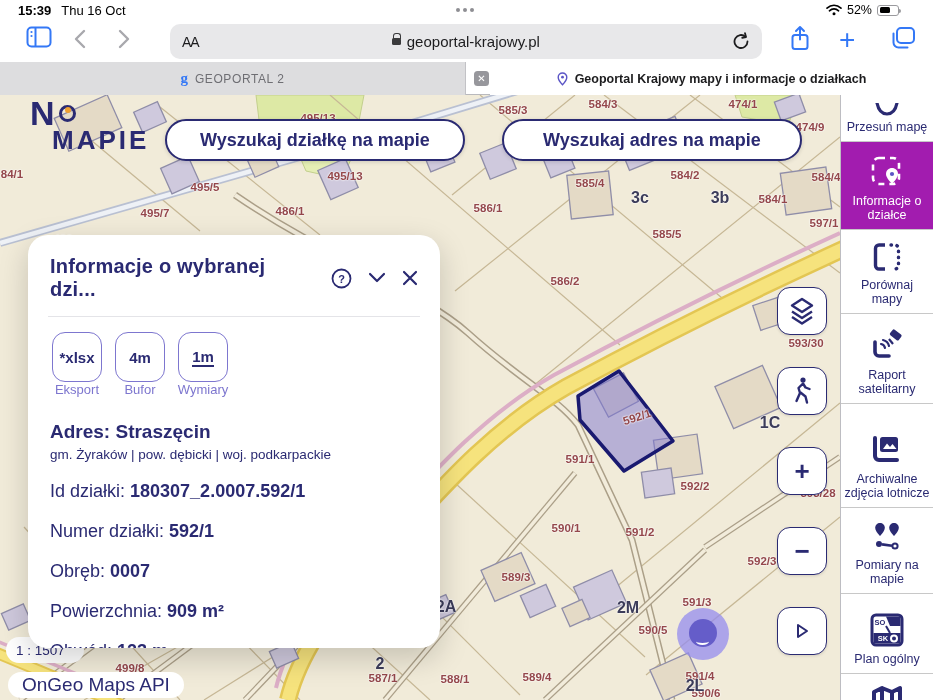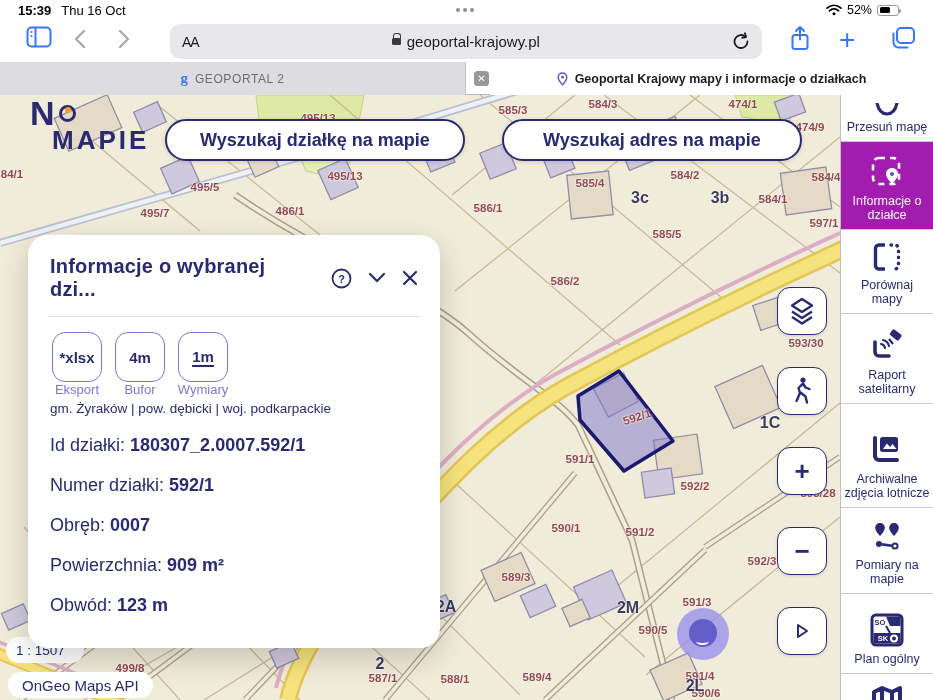--- a/index.html
+++ b/index.html
@@ -51,21 +51,21 @@
 
   .search-btn{position:absolute;height:42px;background:#fff;border:2px solid #2a2a72;border-radius:21px;color:#2a2a72;font-size:18px;font-weight:700;display:flex;align-items:center;justify-content:center;z-index:30;box-shadow:0 1px 4px rgba(0,0,0,.15);}
   #search-parcel{left:165px;top:119px;width:300px;}
   #search-address{left:502px;top:119px;width:300px;}
 
   
   .map-ctl{position:absolute;left:777px;width:50px;height:48px;background:#fff;border:1.8px solid #2a2a72;border-radius:13px;display:flex;align-items:center;justify-content:center;color:#2a2a72;font-size:26px;font-weight:600;z-index:30;box-shadow:0 1px 3px rgba(0,0,0,.12);}
 
   
   #scale-pill{position:absolute;left:6px;top:637px;width:78px;height:26px;background:#fff;border-radius:13px;color:#2a2a72;font-size:13.5px;display:flex;align-items:center;padding-left:10px;z-index:30;}
-  #attribution{position:absolute;left:8px;top:672px;height:26px;background:#fff;border-radius:13px;color:#2a2a72;font-size:15px;display:flex;align-items:center;padding:0 14px;z-index:45;}
+  #attribution{position:absolute;left:8px;top:672px;height:26px;background:#fff;border-radius:13px;color:#2a2a72;font-size:19px;display:flex;align-items:center;padding:0 14px;z-index:45;}
 
   
   #chat-btn{position:absolute;left:677px;top:608px;width:52px;height:52px;border-radius:50%;background:rgba(148,140,238,.75);z-index:50;}
   #chat-btn .inner{position:absolute;left:12px;top:11px;width:28px;height:28px;border-radius:50%;background:#655dc9;}
   #chat-btn .smile{position:absolute;left:19px;top:30px;width:13px;height:7px;border-bottom:2.5px solid #fff;border-radius:50%;}
 
   
   #panel{position:absolute;left:28px;top:235px;width:412px;height:413px;background:#fff;border-radius:20px;box-shadow:0 10px 30px rgba(0,0,0,.18);z-index:40;padding:20px 22px 0 22px;color:#2a2a72;overflow:hidden;}
   #panel-header{display:flex;align-items:center;}
   #panel-title{font-size:20px;font-weight:800;letter-spacing:.2px;flex:1;}
@@ -388,20 +388,24 @@
         </div>
         <div class="lab">Bufor</div>
       </div>
       <div class="action">
         <div class="box" style="color: rgb(42, 42, 114);">
           <span class="u">1m</span>
         </div>
         <div class="lab">Wymiary</div>
       </div>
     </div>
+  <div id="addr-line">
+    <span class="lbl">Adres:</span>
+    <span class="val">Straszęcin</span>
+  </div>
   <div id="addr-sub">gm. Żyraków | pow. dębicki | woj. podkarpackie</div>
   <div id="panel-rows">
       <div class="p-row"><span class="lbl">Id działki: </span><span class="val">180307_2.0007.592/1</span></div>
       <div class="p-row"><span class="lbl">Numer działki: </span><span class="val">592/1</span></div>
       <div class="p-row"><span class="lbl">Obręb: </span><span class="val">0007</span></div>
       <div class="p-row"><span class="lbl">Powierzchnia: </span><span class="val">909 m²</span></div>
       <div class="p-row"><span class="lbl">Obwód: </span><span class="val">123 m</span></div>
     </div>
 </div>
 

